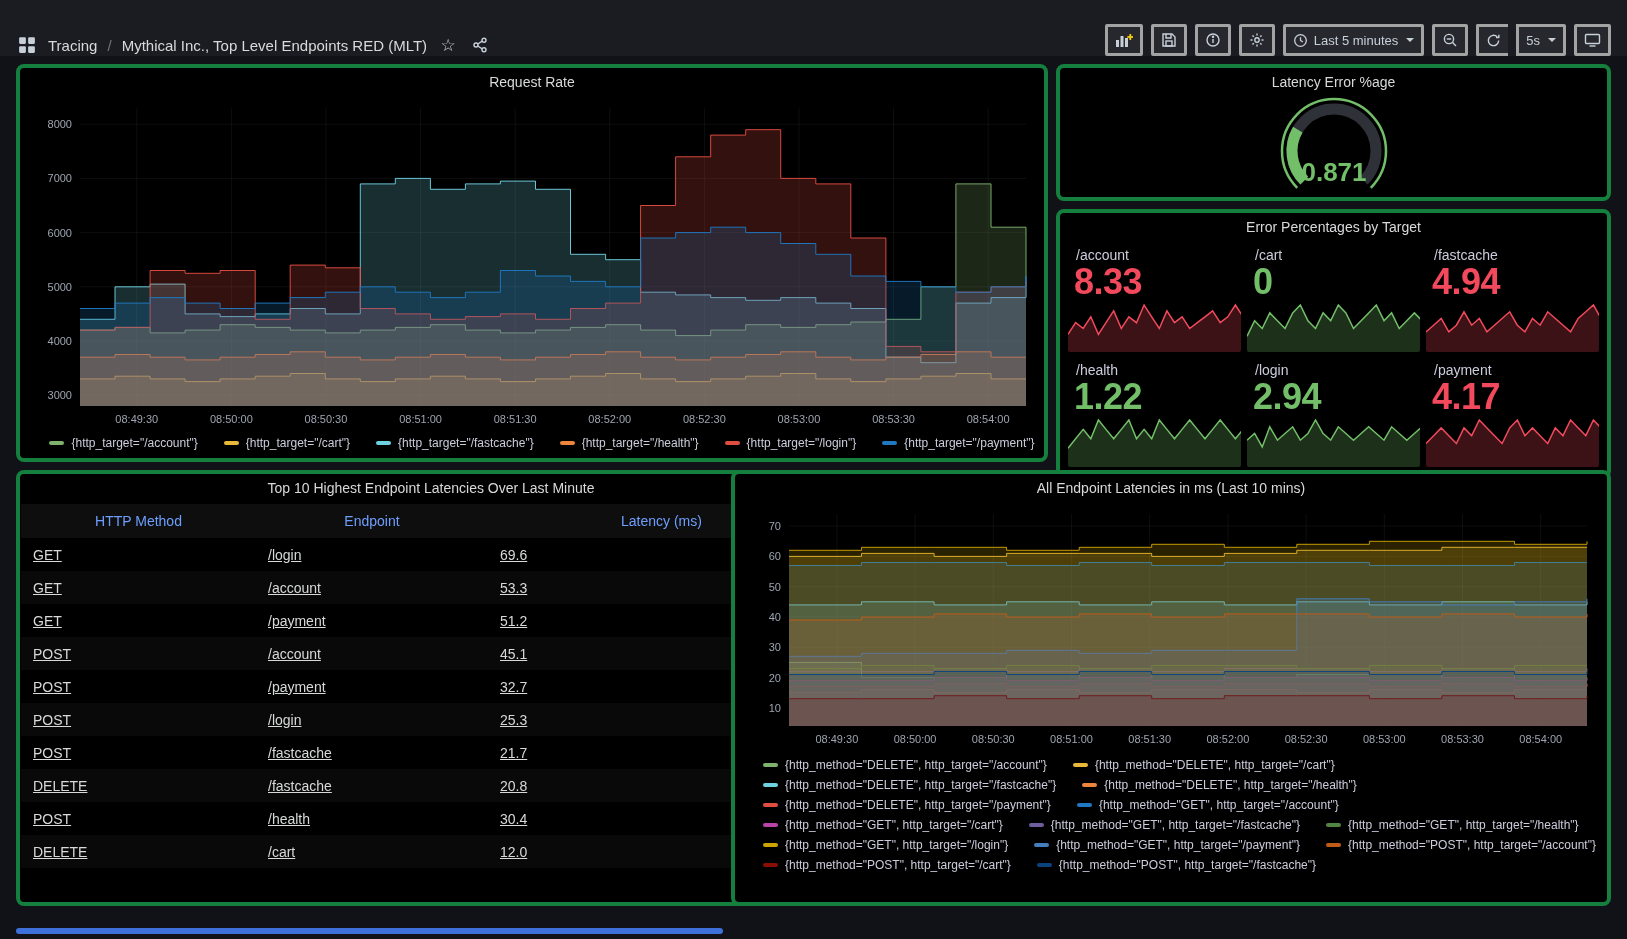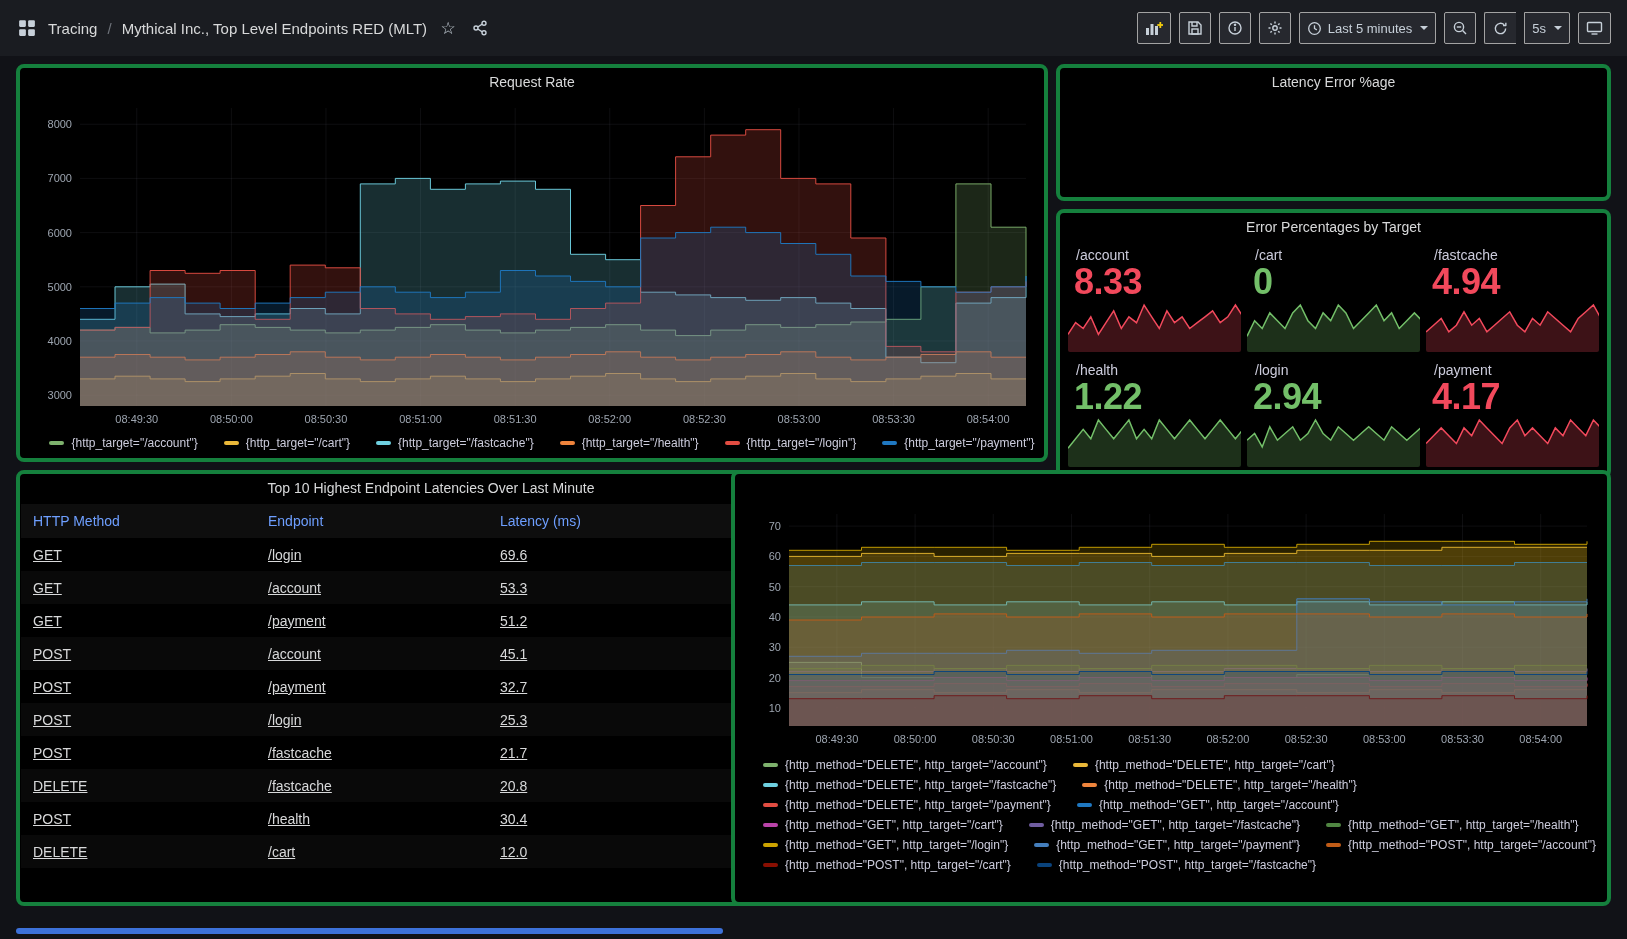--- a/index.html
+++ b/index.html
@@ -1,28 +1,28 @@
 <!DOCTYPE html>
 <html><head>
 <meta charset="utf-8">
 <style>
   *{box-sizing:border-box;margin:0;padding:0}
   html,body{width:1627px;height:939px;overflow:hidden}
   body{background:#111217;font-family:"Liberation Sans",sans-serif;color:#d8d9da;position:relative}
 
   
   .navbar{position:absolute;top:0;left:0;width:1627px;height:56px;background:#1a1c21;
-          display:flex;align-items:center;justify-content:space-between;padding:0 16px;}
+          display:flex;align-items:flex-end;justify-content:space-between;padding:0 16px;}
   .nav-left{display:flex;align-items:center;gap:10px;font-size:15px}
   .nav-icon{display:inline-flex;align-items:center;justify-content:center;width:22px;height:22px;color:#c7d0d9;cursor:pointer}
   .crumb{color:#d8d9da;white-space:nowrap;cursor:pointer}
   .sep{color:#70747c}
   .nav-right{display:flex;align-items:center;gap:8px}
   .tb-btn{height:32px;min-width:32px;padding:0 7px;display:inline-flex;align-items:center;justify-content:center;gap:6px;
-          background:#26282e;border:1px solid #a3a3a3;border-radius:2px;color:#c7d0d9;font-size:13px;cursor:pointer;
+          background:#26282e;border:3px solid #a3a3a3;border-radius:2px;color:#c7d0d9;font-size:13px;cursor:pointer;
           font-family:"Liberation Sans",sans-serif}
   .tb-btn svg{display:block}
   .joined-l{border-top-right-radius:0;border-bottom-right-radius:0;border-right:none}
   .joined-r{border-top-left-radius:0;border-bottom-left-radius:0}
   .caret{width:0;height:0;border-left:4px solid transparent;border-right:4px solid transparent;border-top:4px solid #c7d0d9;margin-left:2px}
 
   
   .panel{position:absolute;background:#000000;border:4px solid #15803d;border-radius:8px}
   .panel-title{height:28px;display:flex;align-items:center;justify-content:center;font-size:14px;font-weight:500;color:#d8d9da;cursor:pointer}
 
@@ -49,21 +49,21 @@
   
   .stats-grid{position:absolute;top:30px;left:8px;right:8px;bottom:8px;display:grid;
               grid-template-columns:1fr 1fr 1fr;grid-template-rows:1fr 1fr;gap:6px}
   .stat-cell{position:relative;overflow:hidden;border-radius:2px}
   .stat-label{position:absolute;top:4px;left:8px;font-size:14px;color:#ccccdc;z-index:2}
   .stat-value{position:absolute;top:18px;left:6px;font-size:36px;font-weight:bold;z-index:2;letter-spacing:-.5px}
   .stat-spark{position:absolute;left:0;right:0;bottom:0;height:54px;z-index:1}
 
   
   .gtable{position:absolute;top:30px;left:1px;right:1px;border-collapse:collapse;width:calc(100% - 2px);font-size:14px}
-  .gtable th{background:rgba(255,255,255,0.055);color:#6e9fff;font-weight:normal;text-align:left;
+  .gtable th{background:rgba(255,255,255,0.055);color:#6e9fff;font-weight:normal;text-align:center;
              height:34px;padding:0 12px;cursor:pointer}
   .gtable th.num,.gtable td.num{padding-right:18px}
   .gtable td{height:33px;padding:0 12px;color:#d8d9da}
   .gtable tr.alt{background:rgba(255,255,255,0.035)}
   .cell-link{text-decoration:underline;cursor:pointer;color:#d8d9da}
   .col-method{width:235px}.col-endpoint{width:232px}
 
   .h-scrollbar{position:absolute;left:16px;top:928px;width:707px;height:6px;background:#3d71d9;border-radius:3px;cursor:pointer}
 </style>
 </head>
@@ -234,20 +234,28 @@
       </div>
       <div class="legend-item">
         <span class="legend-marker" style="background: rgb(31, 120, 193);"></span>
         <span>{http_target="/payment"}</span>
       </div>
     </div>
 </div>
 
 <div class="panel" id="p-overall-error">
   <div class="panel-title">Latency Error %age</div>
+  <div class="gauge-wrap" id="gauge-mount">
+      <svg width="170" height="108">
+        <path d="M48.2,94.8A52,52,0,1,1,121.8,94.8" stroke="#73BF69" stroke-width="2.5" fill="none"></path>
+        <path d="M55.3,87.7A42,42,0,1,1,114.7,87.7" stroke="#2e3137" stroke-width="11" fill="none"></path>
+        <path d="M55.3,87.7A42,42,0,0,1,48.8,36.6" stroke="#73BF69" stroke-width="11" fill="none"></path>
+        <text x="85" y="88" text-anchor="middle" fill="#73BF69" font-size="26" font-weight="bold">0.871</text>
+      </svg>
+    </div>
 </div>
 
 <div class="panel" id="p-error-targets">
   <div class="panel-title">Error Percentages by Target</div>
   <div class="stats-grid">
       <div class="stat-cell">
         <div class="stat-label">/account</div>
         <div class="stat-value" style="color: rgb(242, 73, 92);">8.33</div>
         <div class="stat-spark"><svg width="175" height="54">
             <polygon points="0.0,36.4 7.6,24.7 15.2,30.5 22.8,18.8 30.4,36.4 38.0,24.7 45.7,12.9 53.3,30.5 60.9,18.8 68.5,24.7 76.1,7.0 83.7,18.8 91.3,30.5 98.9,12.9 106.5,24.7 114.1,18.8 121.7,30.5 129.3,24.7 137.0,18.8 144.6,12.9 152.2,24.7 159.8,18.8 167.4,7.0 175.0,18.8 175,54 0,54" fill="rgba(242,73,92,0.25)"></polygon>
@@ -357,20 +365,21 @@
           <td><span class="cell-link">DELETE</span></td>
           <td><span class="cell-link">/cart</span></td>
           <td class="num"><span class="cell-link">12.0</span></td>
         </tr>
       </tbody>
   </table>
 </div>
 <div class="h-scrollbar"></div>
 
 <div class="panel" id="p-latencies">
+  <div class="panel-title">All Endpoint Latencies in ms (Last 10 mins)</div>
   <div class="chart-mount" id="lat-chart"><svg width="862" height="252">
         <line x1="46" y1="205.82857142857142" x2="844" y2="205.82857142857142" stroke="rgba(204,204,220,0.07)"></line>
         <text x="38" y="209.82857142857142" text-anchor="end" fill="#9da5b0" font-size="11">10</text>
         <line x1="46" y1="175.54285714285714" x2="844" y2="175.54285714285714" stroke="rgba(204,204,220,0.07)"></line>
         <text x="38" y="179.54285714285714" text-anchor="end" fill="#9da5b0" font-size="11">20</text>
         <line x1="46" y1="145.25714285714287" x2="844" y2="145.25714285714287" stroke="rgba(204,204,220,0.07)"></line>
         <text x="38" y="149.25714285714287" text-anchor="end" fill="#9da5b0" font-size="11">30</text>
         <line x1="46" y1="114.97142857142859" x2="844" y2="114.97142857142859" stroke="rgba(204,204,220,0.07)"></line>
         <text x="38" y="118.97142857142859" text-anchor="end" fill="#9da5b0" font-size="11">40</text>
         <line x1="46" y1="84.68571428571428" x2="844" y2="84.68571428571428" stroke="rgba(204,204,220,0.07)"></line>

